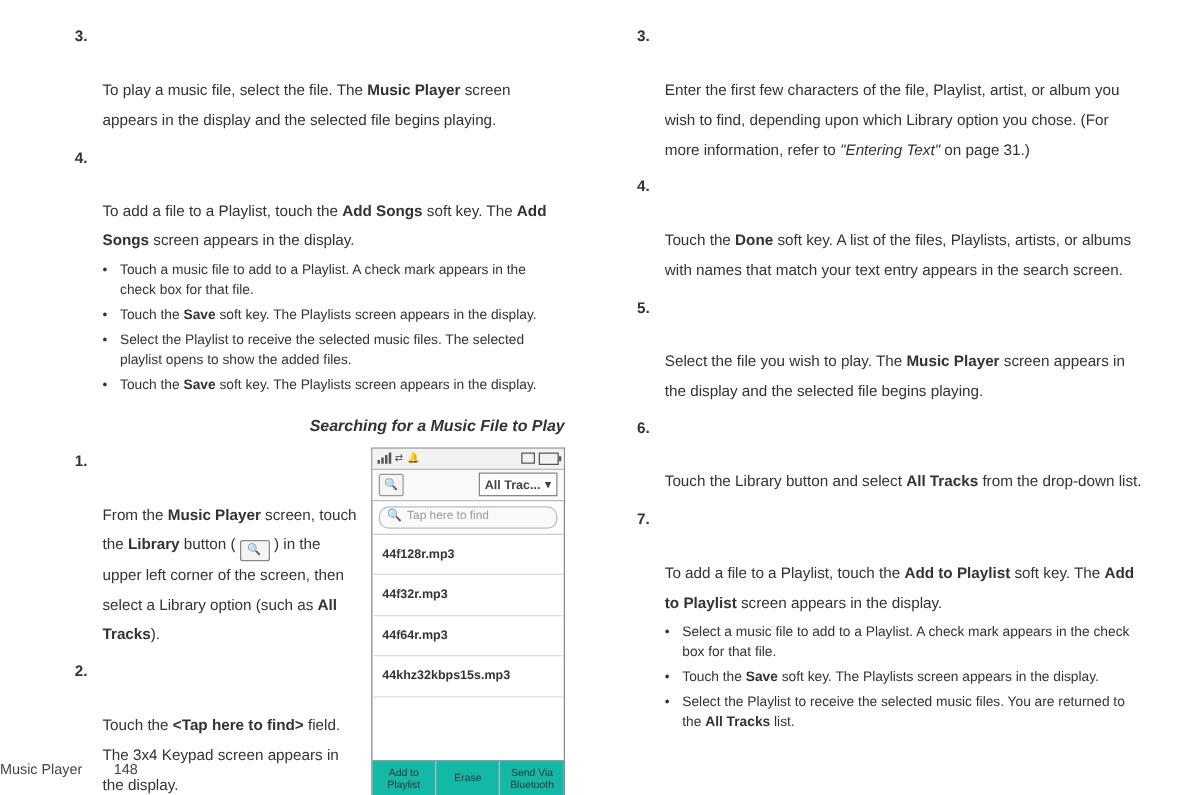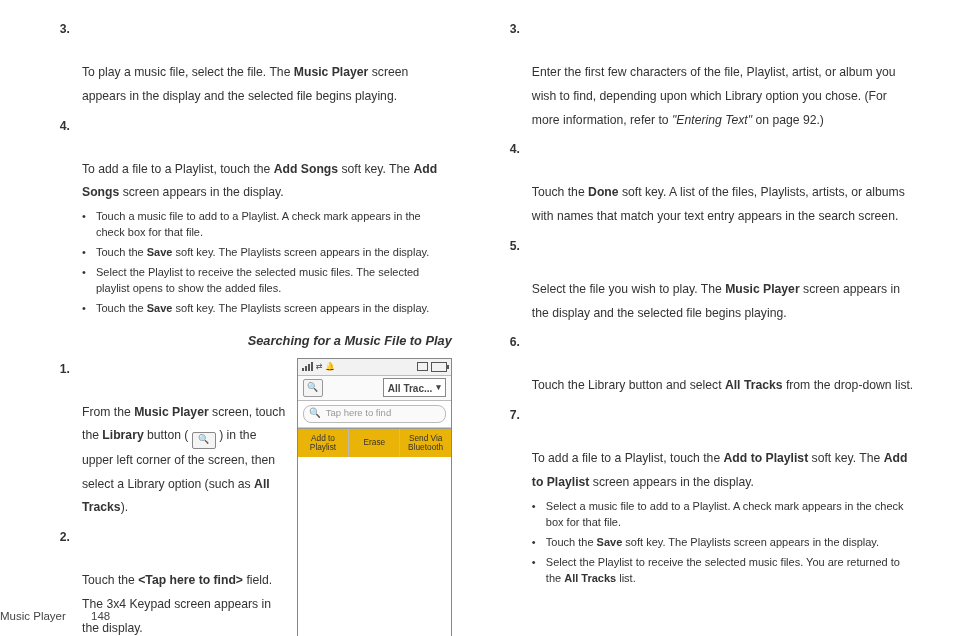--- a/index.html
+++ b/index.html
@@ -150,21 +150,21 @@
     padding: 6px 8px;
     border-bottom: 1px solid #ddd;
     font-weight: bold;
     font-size: 10px;
     color:#333;
   }
   .phone-softkeys {
     height: 28px;
     border-top: 1px solid #999;
     display: flex;
-    background: #eab308;
+    background: #14b8a6;
   }
   .softkey {
     flex:1;
     border-right: 1px solid #bbb;
     display:flex;align-items:center;justify-content:center;
     font-size: 8.3px;
     text-align:center;
     line-height:1.1;
     color:#333;
     padding: 0 2px;
@@ -276,38 +276,44 @@
             <span>All Trac...</span>
             <span class="arrow">▾</span>
           </div>
         </div>
         <div class="phone-search">
           <div class="search-box">
             <span>🔍</span>
             <span>Tap here to find</span>
           </div>
         </div>
+        <div class="phone-list">
+          <div class="file-item">44f128r.mp3</div>
+          <div class="file-item">44f32r.mp3</div>
+          <div class="file-item">44f64r.mp3</div>
+          <div class="file-item">44khz32kbps15s.mp3</div>
+        </div>
         <div class="phone-softkeys">
           <div class="softkey" style="white-space:pre-line;">Add to
 Playlist</div>
           <div class="softkey">Erase</div>
           <div class="softkey" style="white-space:pre-line;">Send Via
 Bluetooth</div>
         </div>
       </div>
 
     </div>
   </div>
 
   <div class="col col-right">
 
     <div class="num-list">
       <div class="num">3.</div>
       <div class="body">
-        <span>Enter the first few characters of the file, Playlist, artist, or album you wish to find, depending upon which Library option you chose. (For more information, refer to </span><span class="italic">"Entering Text"</span><span>  on page 92.)</span>
+        <span>Enter the first few characters of the file, Playlist, artist, or album you wish to find, depending upon which Library option you chose. (For more information, refer to </span><span class="italic">"Entering Text"</span><span>  on page 31.)</span>
       </div>
     </div>
 
     <div class="num-list">
       <div class="num">4.</div>
       <div class="body">
         <span>Touch the </span><span class="bold">Done</span><span> soft key. A list of the files, Playlists, artists, or albums with names that match your text entry appears in the search screen.</span>
       </div>
     </div>
 

